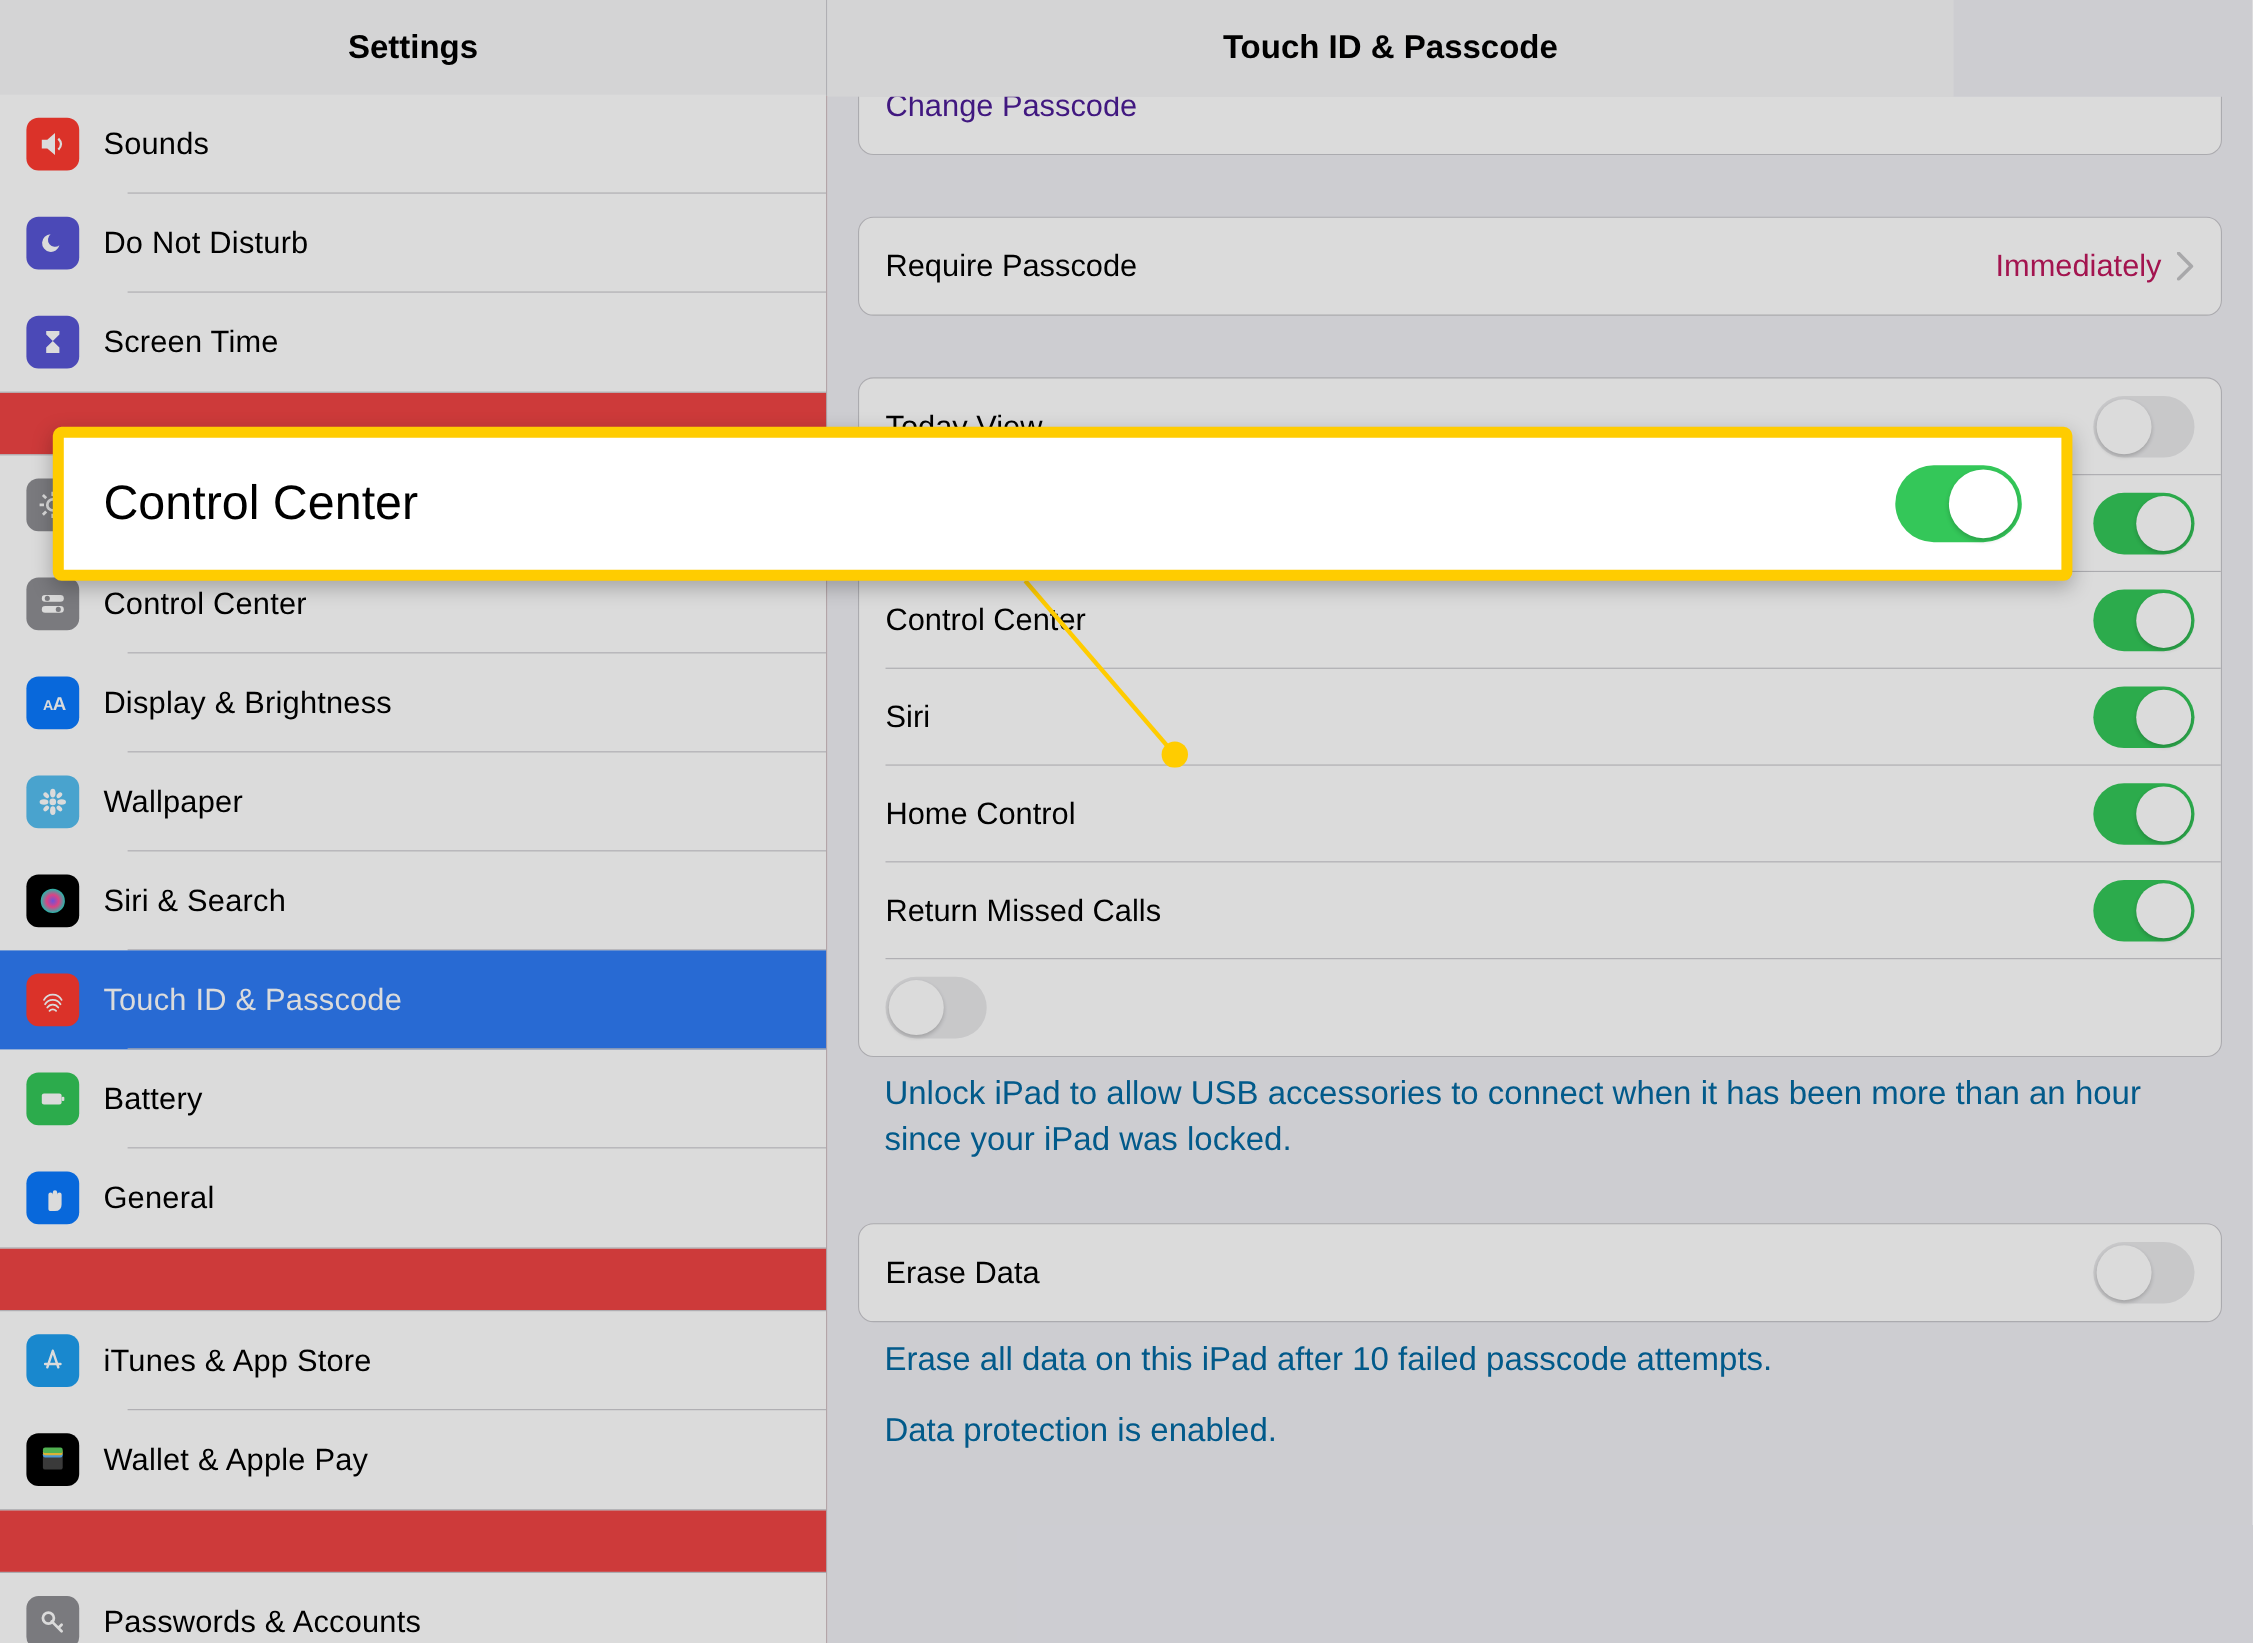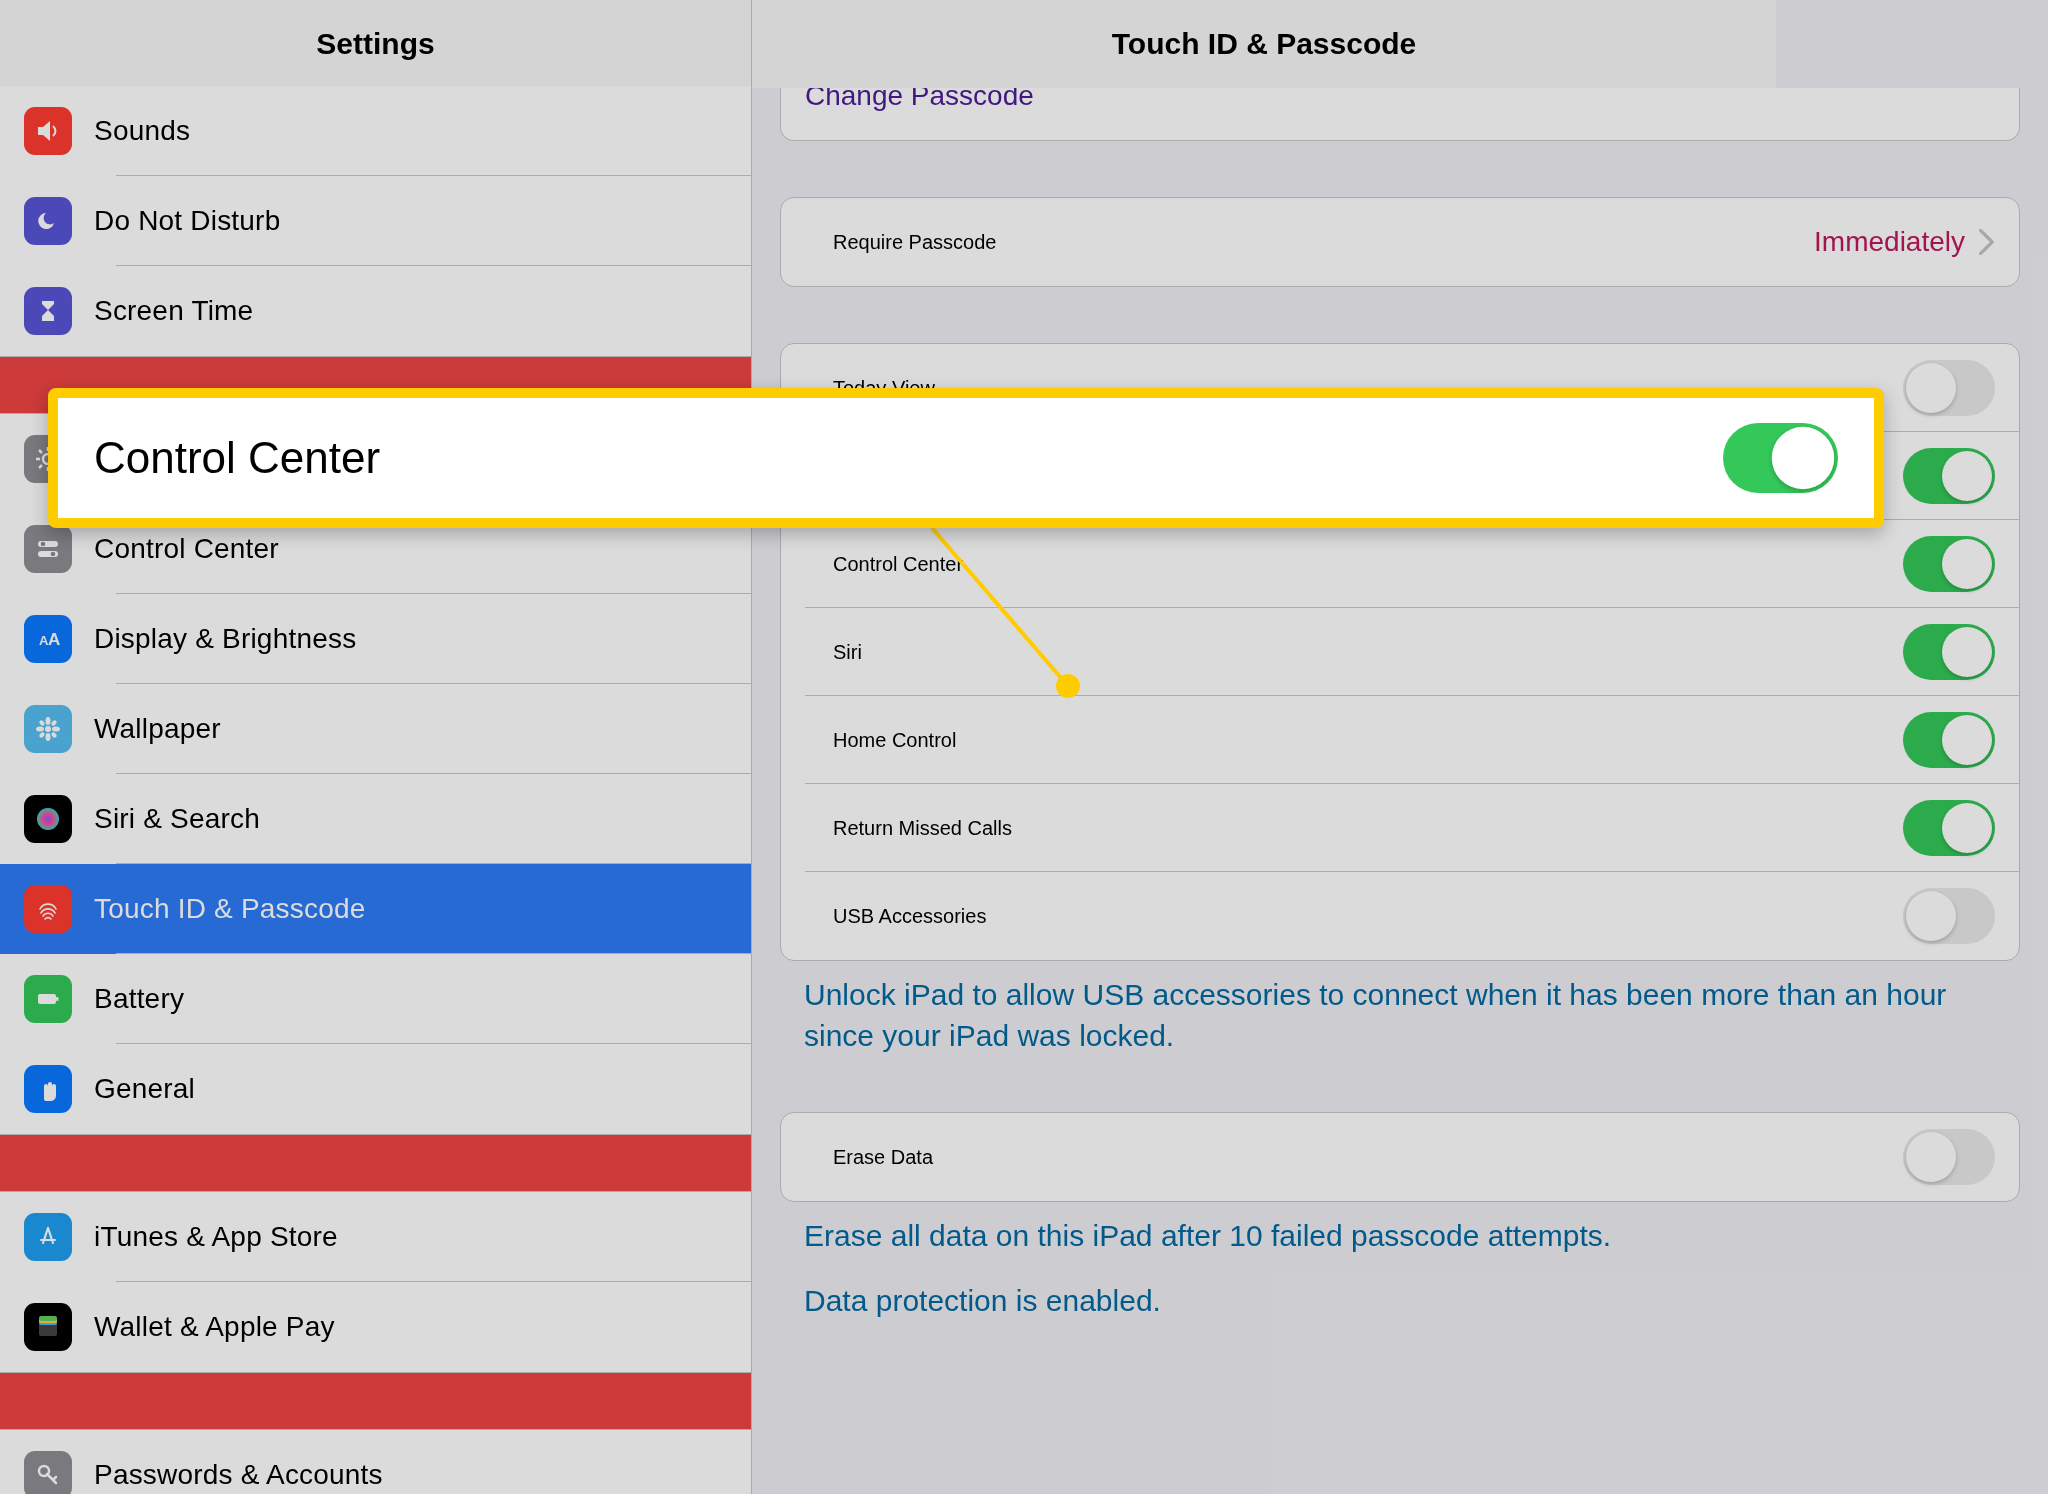--- a/index.html
+++ b/index.html
@@ -21,21 +21,21 @@
 .side-row.selected .side-label { color: #fff; }
 .side-icon { width: 48px; height: 48px; border-radius: 11px; display: flex; align-items: center; justify-content: center; margin-right: 22px; color: #fff; font-size: 26px; }
 .side-label { font-size: 28px; color: #000; letter-spacing: 0.2px; }
 
 .pane { position: absolute; left: 752px; top: 88px; width: 1296px; height: 1406px; background: #efeff4; padding: 0 28px; overflow: hidden; }
 .pane-group { background: #fff; border: 1px solid #c8c7cc; border-radius: 14px; margin-top: 0; overflow: hidden; }
 .pane-group.mt { margin-top: 56px; }
 .pane-row { display: flex; align-items: center; height: 88px; padding: 0 24px; position: relative; }
 .pane-row .sep { position: absolute; left: 24px; right: 0; bottom: 0; height: 1px; background: #c8c7cc; }
 .pane-row:last-child .sep { display: none; }
-.pane-label { font-size: 20px; color: #000; flex: 1; margin-left: 28px; }
+.pane-label { font-size: 28px; color: #000; flex: 1; }
 .pane-link { font-size: 28px; color: #4c1d95; }
 .pane-value { font-size: 28px; color: #be185d; margin-right: 14px; }
 .chevron { color: #c4c4c6; font-size: 34px; line-height: 0; }
 
 .footer-note { font-size: 30px; color: #0369a1; padding: 14px 24px 0 24px; line-height: 1.35; }
 
 .toggle { width: 92px; height: 56px; border-radius: 28px; position: relative; background: #e9e9eb; transition: none; cursor: pointer; }
 .toggle.on { background: #34c759; }
 .toggle .knob { position: absolute; top: 3px; left: 3px; width: 50px; height: 50px; border-radius: 25px; background: #fff; box-shadow: 0 2px 4px rgba(0,0,0,0.2); }
 .toggle.on .knob { left: 39px; }
@@ -301,21 +301,20 @@
             <div class="sep"></div>
           </div>
           <div class="pane-row">
             <div class="pane-label">Return Missed Calls</div>
             <div class="toggle on">
               <div class="knob"></div>
             </div>
             <div class="sep"></div>
           </div>
           <div class="pane-row">
-            <div class="pane-label">USB Accessories</div>
             <div class="toggle">
               <div class="knob"></div>
             </div>
           </div>
         </div>
     </div>
     <div class="footer-note">Unlock iPad to allow USB accessories to connect when it has been more than an hour since your iPad was locked.</div>
 
     <div class="pane-group mt">
       <div class="pane-row">

